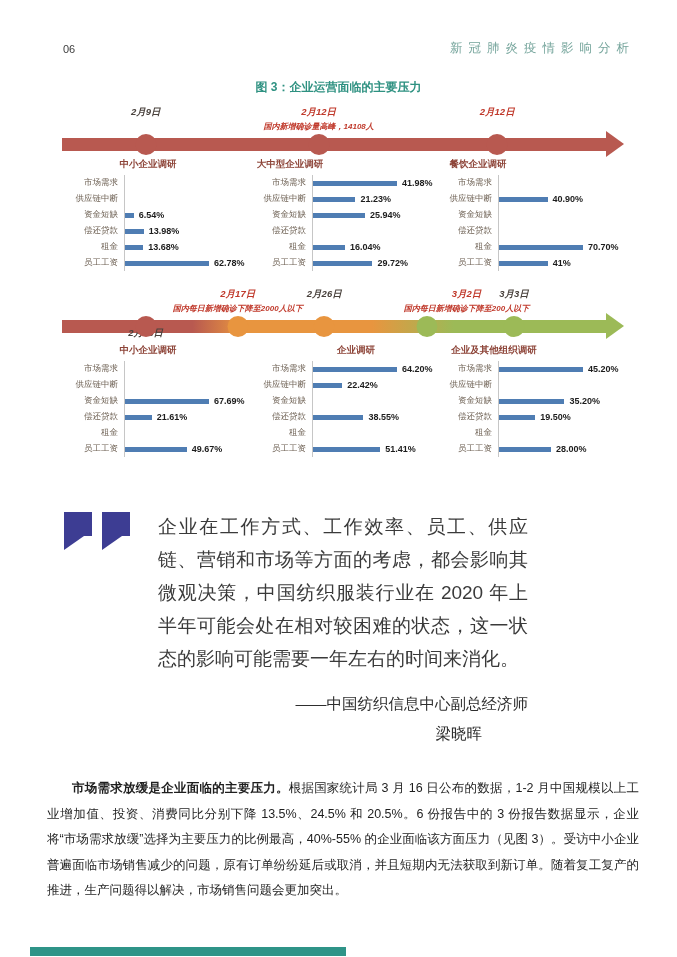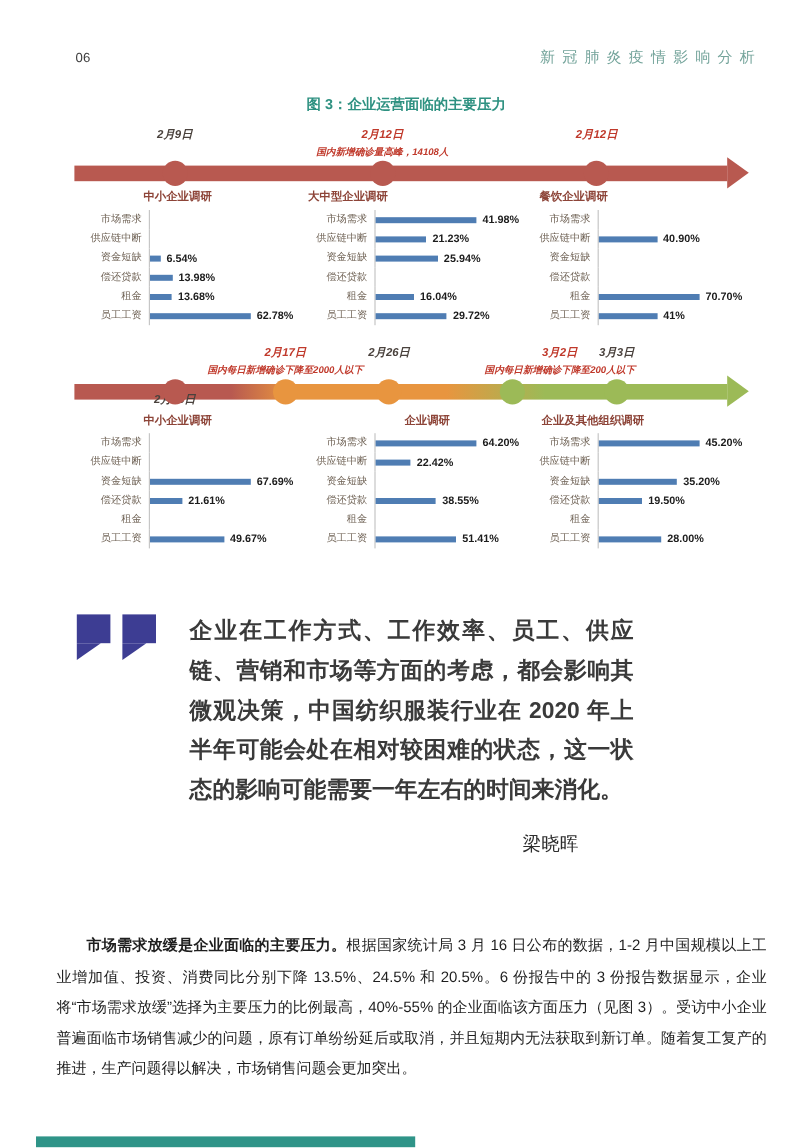--- a/index.html
+++ b/index.html
@@ -35,21 +35,21 @@
   .crow{display:flex;align-items:center;height:16px;}
   .clabel{width:56px;text-align:right;padding-right:6px;font-size:8.5px;color:#6e6154;flex:none;}
   .cbars{position:relative;flex:1;height:100%;border-left:1px solid #c6c6c6;display:flex;align-items:center;}
   .cbar{height:5px;background:#4f7db3;flex:none;}
   .cval{font-size:9px;font-weight:bold;color:#1c1c1c;margin-left:5px;white-space:nowrap;}
   
   .quote-icon{position:absolute;left:64px;top:512px;}
   .qmark{display:inline-block;position:relative;width:28px;height:24px;background:#3d3d93;margin-right:10px;}
   .qmark::after{content:"";position:absolute;left:0;top:24px;width:0;height:0;border-top:14px solid #3d3d93;border-right:20px solid transparent;}
   .quote-block{position:absolute;left:158px;top:510px;width:370px;}
-  .quote-text{font-size:19px;line-height:33px;color:#3a3a3a;text-align:justify;font-weight:bold;}
+  .quote-text{font-size:19px;line-height:33px;color:#3a3a3a;text-align:justify;}
   .attr{margin-top:14px;text-align:right;font-size:15.5px;color:#2e2e2e;line-height:30px;}
   .attr-name{padding-right:46px;}
   
   .bodytext{position:absolute;left:47px;top:776px;width:592px;margin:0;font-size:12.5px;line-height:25.5px;
             color:#1e1e1e;text-align:justify;text-indent:2em;}
   .bodytext b{font-weight:bold;}
   
   .footer-bar{position:absolute;left:30px;bottom:1px;width:316px;height:9px;background:#2f9488;}
 </style>
 </head>
@@ -343,20 +343,21 @@
         </div>
       </div>
     </div>
 
   <div class="quote-icon">
     <span class="qmark"></span><span class="qmark"></span>
   </div>
   <div class="quote-block">
     <div class="quote-text">企业在工作方式、工作效率、员工、供应链、营销和市场等方面的考虑，都会影响其微观决策，中国纺织服装行业在 2020 年上半年可能会处在相对较困难的状态，这一状态的影响可能需要一年左右的时间来消化。</div>
     <div class="attr">
+      <div>——中国纺织信息中心副总经济师</div>
       <div class="attr-name">梁晓晖</div>
     </div>
   </div>
 
   <p class="bodytext"><b>市场需求放缓是企业面临的主要压力。</b><span>根据国家统计局 3 月 16 日公布的数据，1-2 月中国规模以上工业增加值、投资、消费同比分别下降 13.5%、24.5% 和 20.5%。6 份报告中的 3 份报告数据显示，企业将“市场需求放缓”选择为主要压力的比例最高，40%-55% 的企业面临该方面压力（见图 3）。受访中小企业普遍面临市场销售减少的问题，原有订单纷纷延后或取消，并且短期内无法获取到新订单。随着复工复产的推进，生产问题得以解决，市场销售问题会更加突出。</span></p>
 
   <div class="footer-bar"></div>
 </div>
 
 </body></html>

